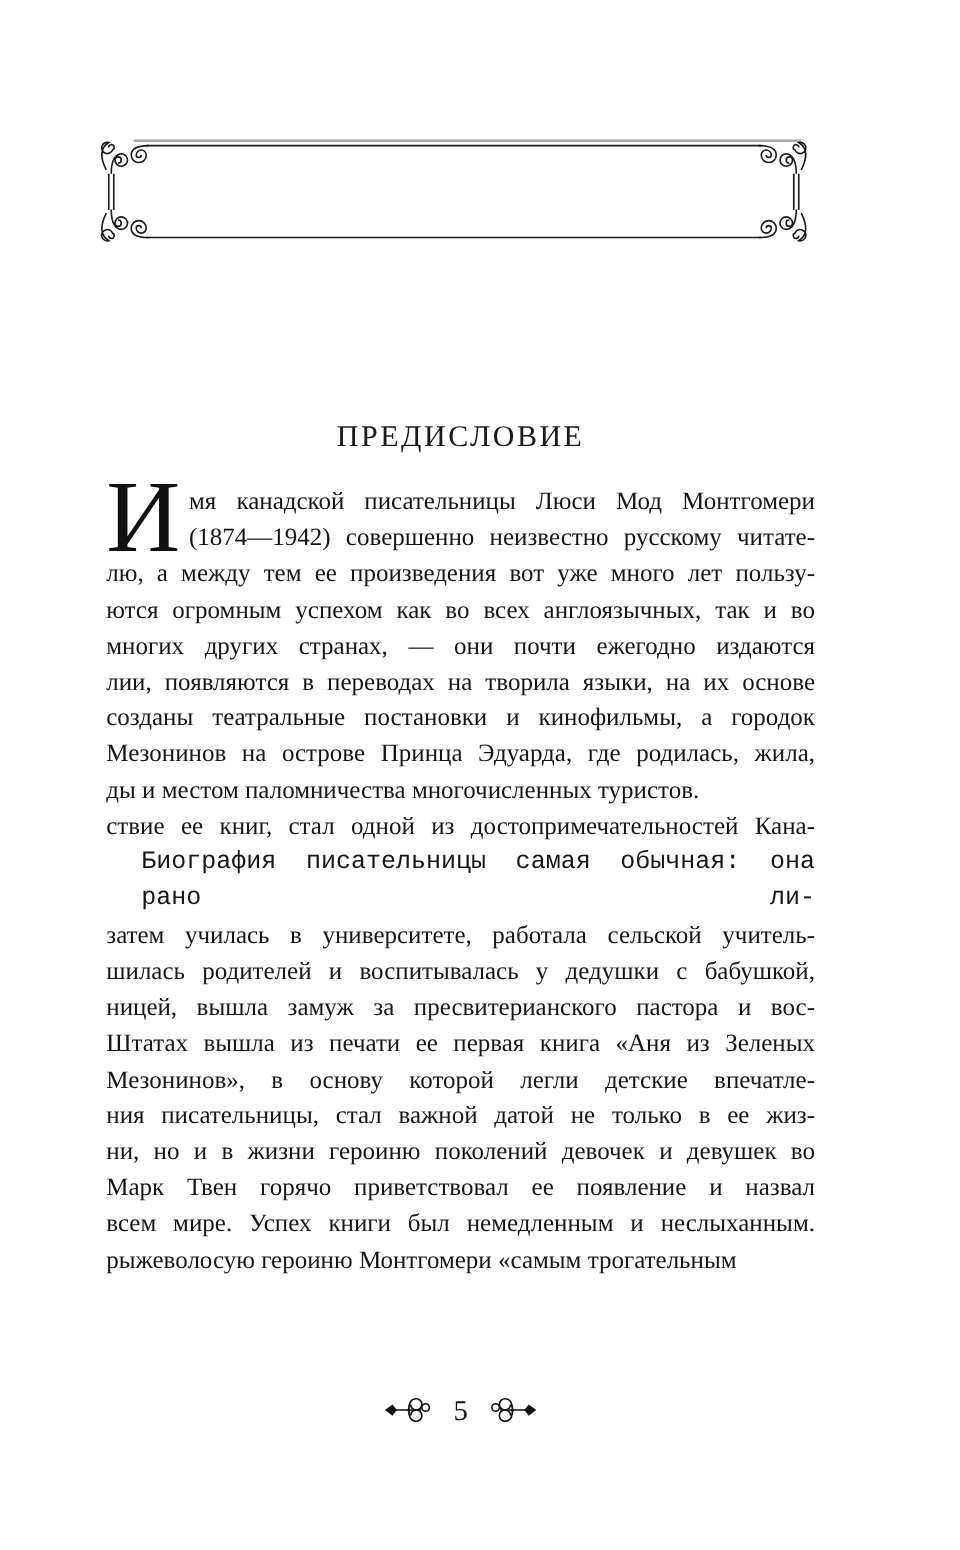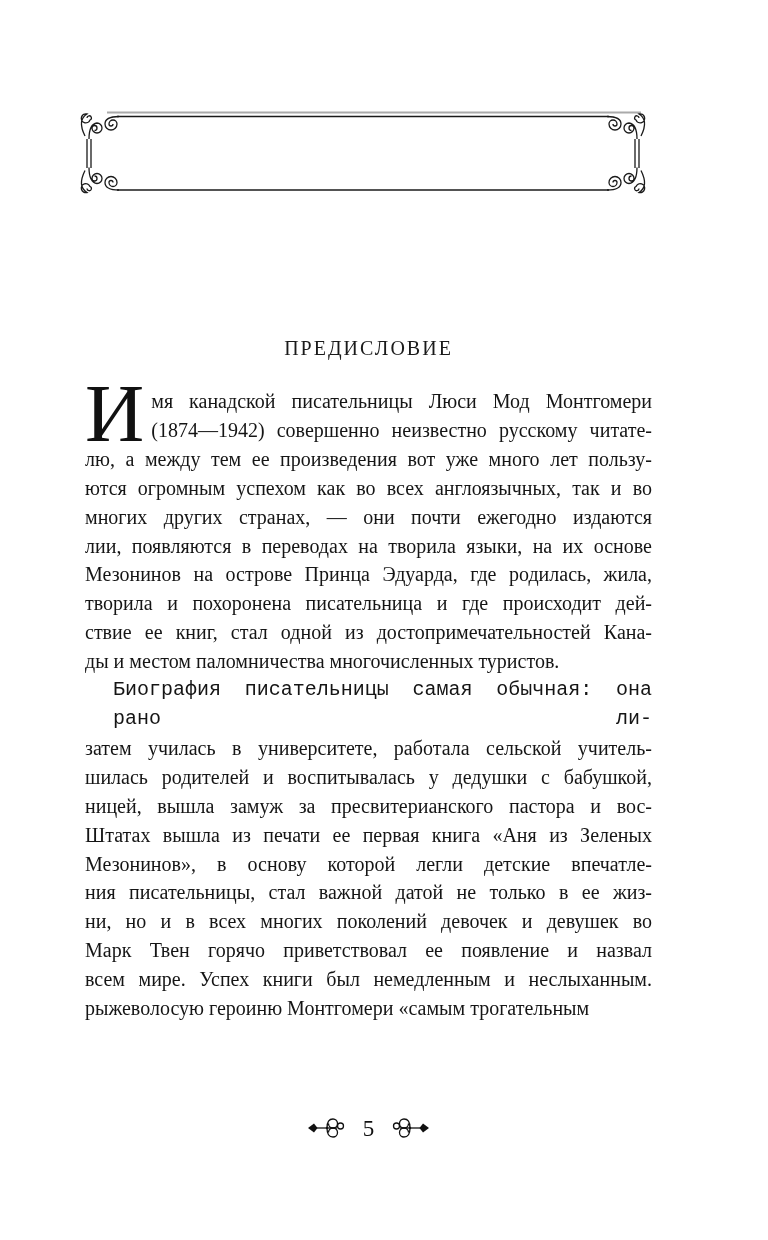--- a/index.html
+++ b/index.html
@@ -4,21 +4,21 @@
 <style>
   html,body{margin:0;padding:0;background:#ffffff;}
   .page{
     position:relative;width:768px;height:1240px;background:#ffffff;
     font-family:"Liberation Serif", serif;color:#151515;overflow:hidden;
   }
   .frame{position:absolute;left:75px;top:108px;}
   .frame svg{display:block;}
   .page-title{
     position:absolute;left:85px;top:337px;width:567px;
-    text-align:center;font-size:20px;letter-spacing:2px;color:#1a1a1a;
+    text-align:center;font-size:24px;letter-spacing:2px;color:#1a1a1a;
   }
   .body-text{position:absolute;left:85px;top:387px;width:567px;font-size:20px;}
   .para{margin:0;}
   .line{line-height:28.9px;text-align:justify;text-align-last:justify;}
   .line.last{text-align-last:left;}
   .line.indent{padding-left:28px;font-family:Liberation Mono, monospace;}
   .dropcap{
     float:left;font-size:82px;line-height:58px;height:58px;
     margin:-2px 7px 0 0;color:#111;
   }
@@ -70,36 +70,36 @@
   <div class="body-text">
     <div class="para">
       <span class="dropcap">И</span>
       <div>
           <div class="line">мя канадской писательницы Люси Мод Монтгомери</div>
           <div class="line">(1874—1942) совершенно неизвестно русскому читате-</div>
           <div class="line">лю, а между тем ее произведения вот уже много лет пользу-</div>
           <div class="line">ются огромным успехом как во всех англоязычных, так и во</div>
           <div class="line">многих других странах, — они почти ежегодно издаются</div>
           <div class="line">лии, появляются в переводах на творила языки, на их основе</div>
+          <div class="line">созданы театральные постановки и кинофильмы, а городок</div>
           <div class="line">Мезонинов на острове Принца Эдуарда, где родилась, жила,</div>
-          <div class="line">творила и похоронена писательница и где происходит дей-</div>
+          <div class="line last">ды и местом паломничества многочисленных туристов.</div>
           <div class="line">ствие ее книг, стал одной из достопримечательностей Кана-</div>
-          <div class="line last">ды и местом паломничества многочисленных туристов.</div>
         </div>
     </div>
     <div class="para">
       <div>
           <div class="line indent">Биография писательницы самая обычная: она рано ли-</div>
           <div class="line">затем училась в университете, работала сельской учитель-</div>
           <div class="line">шилась родителей и воспитывалась у дедушки с бабушкой,</div>
           <div class="line">ницей, вышла замуж за пресвитерианского пастора и вос-</div>
           <div class="line">Штатах вышла из печати ее первая книга «Аня из Зеленых</div>
           <div class="line">Мезонинов», в основу которой легли детские впечатле-</div>
           <div class="line">ния писательницы, стал важной датой не только в ее жиз-</div>
-          <div class="line">ни, но и в всех многих поколений девочек и девушек во</div>
+          <div class="line">ни, но и в жизни героиню поколений девочек и девушек во</div>
           <div class="line">Марк Твен горячо приветствовал ее появление и назвал</div>
           <div class="line">всем мире. Успех книги был немедленным и неслыханным.</div>
           <div class="line last">рыжеволосую героиню Монтгомери «самым трогательным</div>
         </div>
     </div>
   </div>
 
   <div class="footer">
     <svg class="fleuron" width="40" height="28" viewBox="0 0 40 28" fill="none" stroke="#111" stroke-width="1.3">
       <line x1="4" y1="14" x2="29" y2="14"></line>

